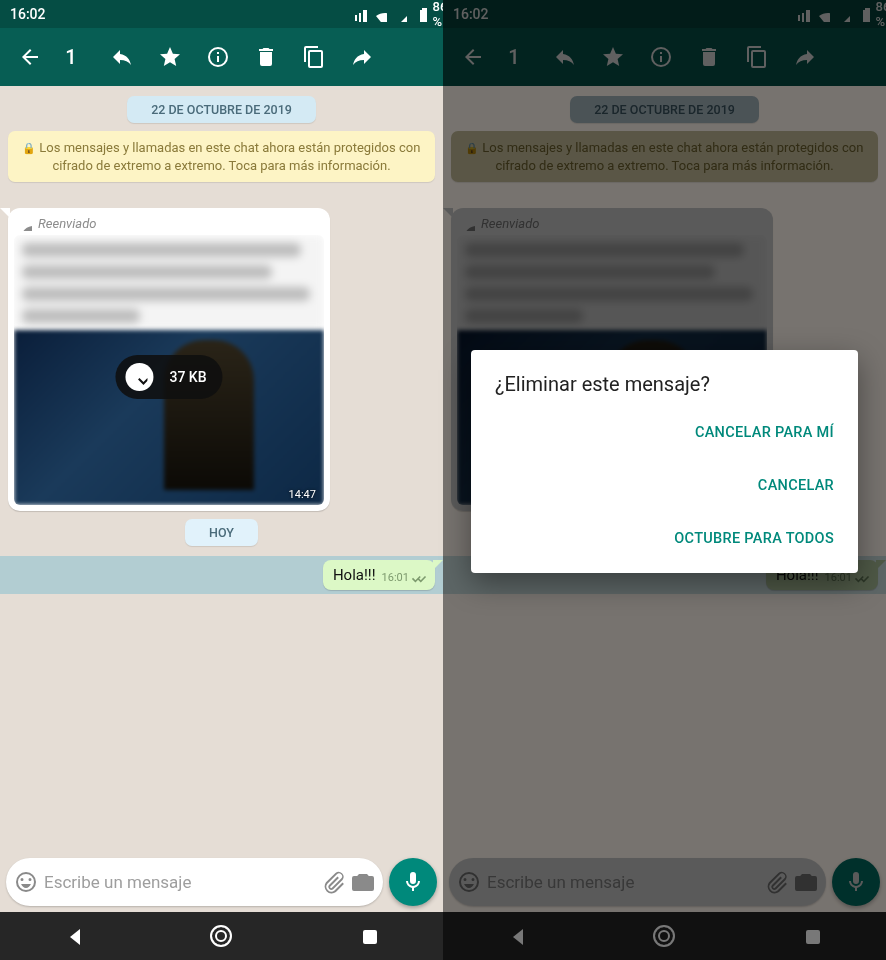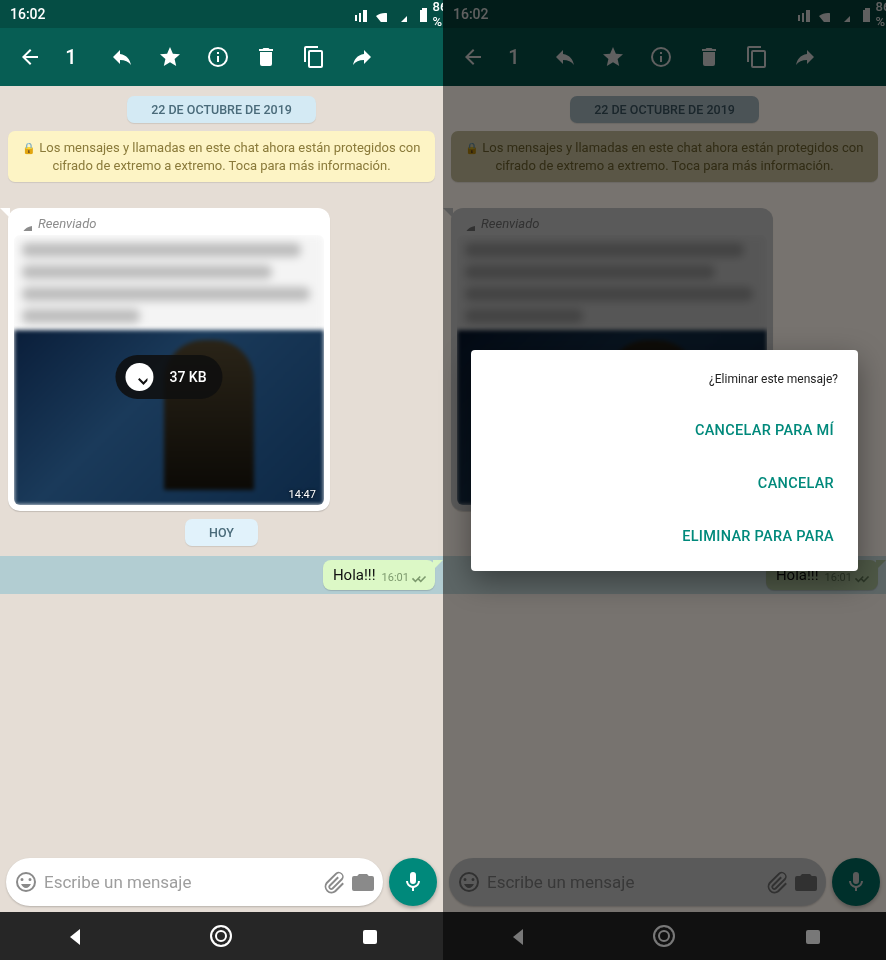--- a/index.html
+++ b/index.html
@@ -55,21 +55,21 @@
   .input-pill input::placeholder{color:#9e9e9e;}
   .mic-btn{width:48px;height:48px;border-radius:50%;background:#00897b;display:flex;align-items:center;justify-content:center;box-shadow:0 2px 4px rgba(0,0,0,.3);border:none;cursor:pointer;}
   .mic-btn svg{width:24px;height:24px;fill:#fff;}
   
   .nav-bar{position:absolute;bottom:0;left:0;right:0;height:48px;background:#262626;display:flex;align-items:center;justify-content:space-around;}
   .nav-bar svg{width:22px;height:22px;fill:#fff;}
   .nav-home{width:22px;height:22px;border:2px solid #fff;border-radius:50%;box-shadow:inset 0 0 0 3px #262626, inset 0 0 0 5px #fff;}
   
   .overlay{position:absolute;inset:0;background:rgba(0,0,0,.48);z-index:50;}
   .dialog{position:absolute;left:28px;right:28px;top:350px;background:#fff;border-radius:4px;box-shadow:0 10px 30px rgba(0,0,0,.4);padding:22px 20px 8px 24px;z-index:60;}
-  .dlg-title{font-size:12px;color:#222;margin-bottom:28px;text-align:right;}
+  .dlg-title{font-size:20px;color:#222;margin-bottom:20px;}
   .dlg-actions{display:flex;flex-direction:column;align-items:flex-end;gap:20px;padding-bottom:10px;}
   .dlg-btn{border:none;background:none;color:#00897b;font-size:14.5px;font-weight:500;letter-spacing:.3px;cursor:pointer;padding:8px 4px;}
   
   .screen2 .status-bar,.screen2 .action-bar{filter:brightness(.72);}
   .screen2 .chat-body > *{filter:brightness(.68);}
   .screen2 .input-row{filter:brightness(.68);}
   .screen2 .nav-bar{filter:brightness(.9);}
 </style>
 </head>
 <body>
@@ -424,18 +424,18 @@
           <use href="#i-navrec"></use>
         </svg>
     </div>
 
     <div class="overlay"></div>
     <div class="dialog">
       <div class="dlg-title">¿Eliminar este mensaje?</div>
       <div class="dlg-actions">
         <button class="dlg-btn">CANCELAR PARA MÍ</button>
         <button class="dlg-btn">CANCELAR</button>
-        <button class="dlg-btn">ELIMINAR PARA PARA</button>
+        <button class="dlg-btn">OCTUBRE PARA TODOS</button>
       </div>
     </div>
   </div>
 
 </div>
 
 </body></html>

